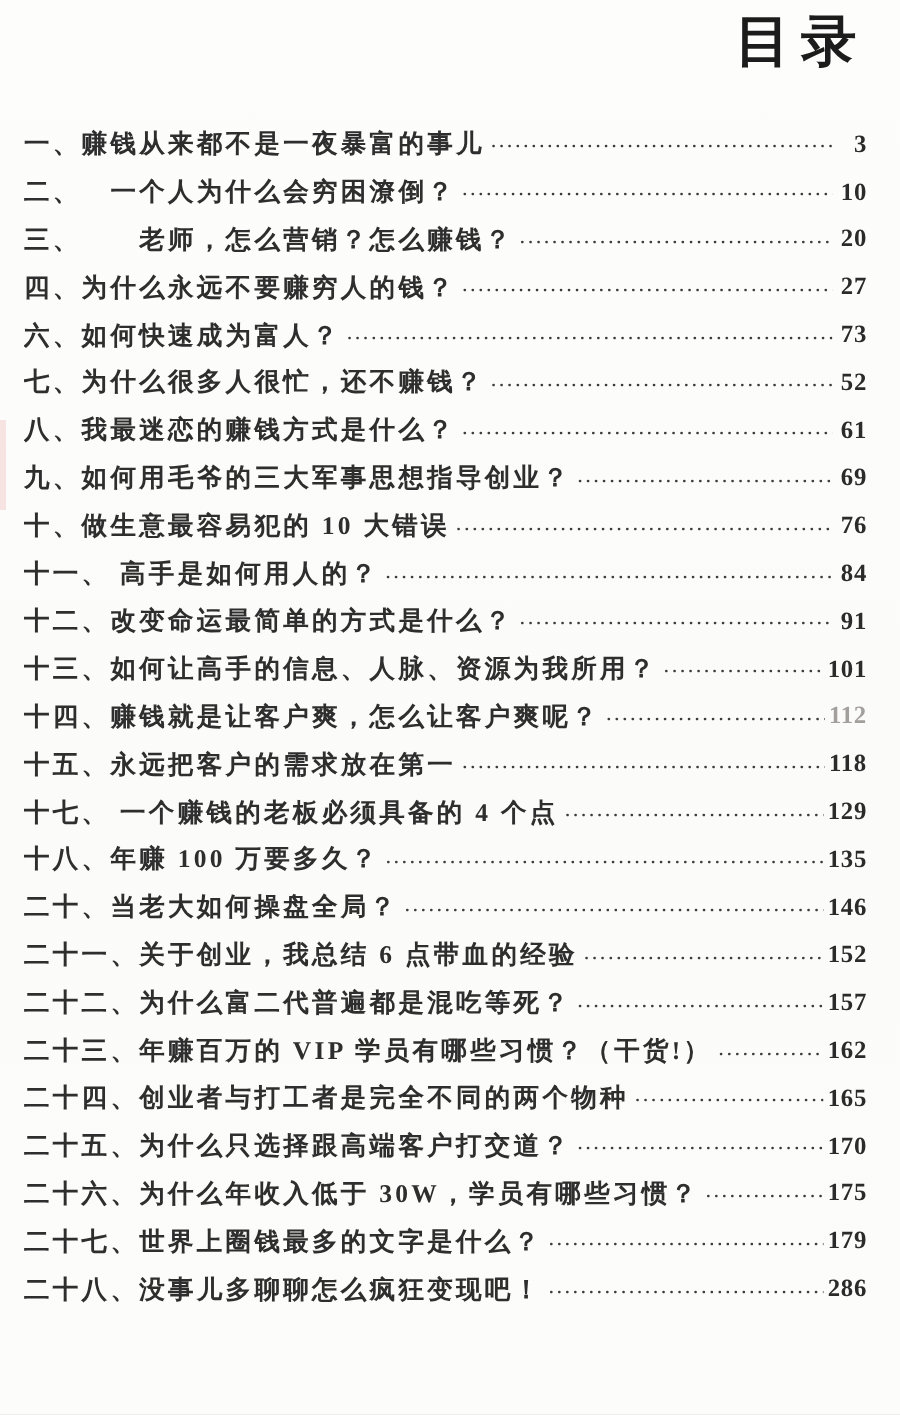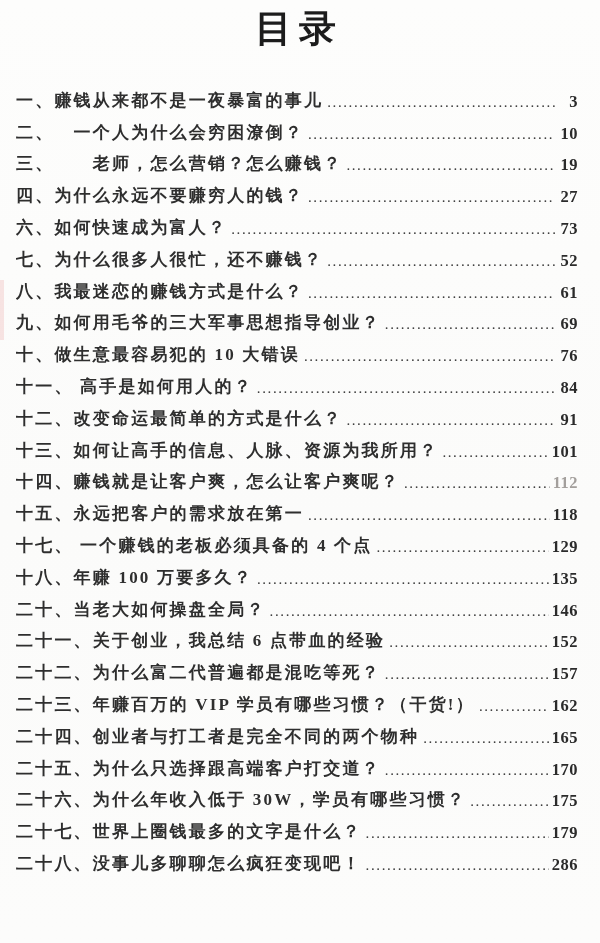--- a/index.html
+++ b/index.html
@@ -15,33 +15,33 @@
     box-sizing: border-box;
     background: linear-gradient(180deg, #fdfdfc 0%, #fbfbfa 55%, #fcfcfb 100%);
     font-family: "Liberation Serif", "DejaVu Serif", serif;
     color: #2d2d2d;
     overflow: hidden;
     padding: 6px 22px 0 16px;
   }
   .page-title {
     margin: 0;
     padding: 0 0 0 4px;
-    text-align: center;
+    text-align: right;
     font-size: 37px;
     line-height: 46px;
     font-weight: 700;
     letter-spacing: 7px;
     color: #1c1c1c;
   }
   .toc-list {
     margin-top: 28px;
   }
   .toc-row {
     display: flex;
-    align-items: flex-end;
+    align-items: center;
     height: 31.8px;
     font-size: 17px;
     font-weight: 600;
     letter-spacing: 2.2px;
     color: #2e2e2e;
   }
   .toc-title {
     white-space: pre;
     flex: 0 0 auto;
     max-width: 500px;
@@ -97,21 +97,21 @@
     <span class="toc-page">3</span>
   </div>
       <div class="toc-row">
     <span class="toc-title">二、　一个人为什么会穷困潦倒？</span>
     <span class="toc-dots"></span>
     <span class="toc-page">10</span>
   </div>
       <div class="toc-row">
     <span class="toc-title">三、　　老师，怎么营销？怎么赚钱？</span>
     <span class="toc-dots"></span>
-    <span class="toc-page">19</span>
+    <span class="toc-page">20</span>
   </div>
       <div class="toc-row">
     <span class="toc-title">四、为什么永远不要赚穷人的钱？</span>
     <span class="toc-dots"></span>
     <span class="toc-page">27</span>
   </div>
       <div class="toc-row">
     <span class="toc-title">六、如何快速成为富人？</span>
     <span class="toc-dots"></span>
     <span class="toc-page">73</span>

